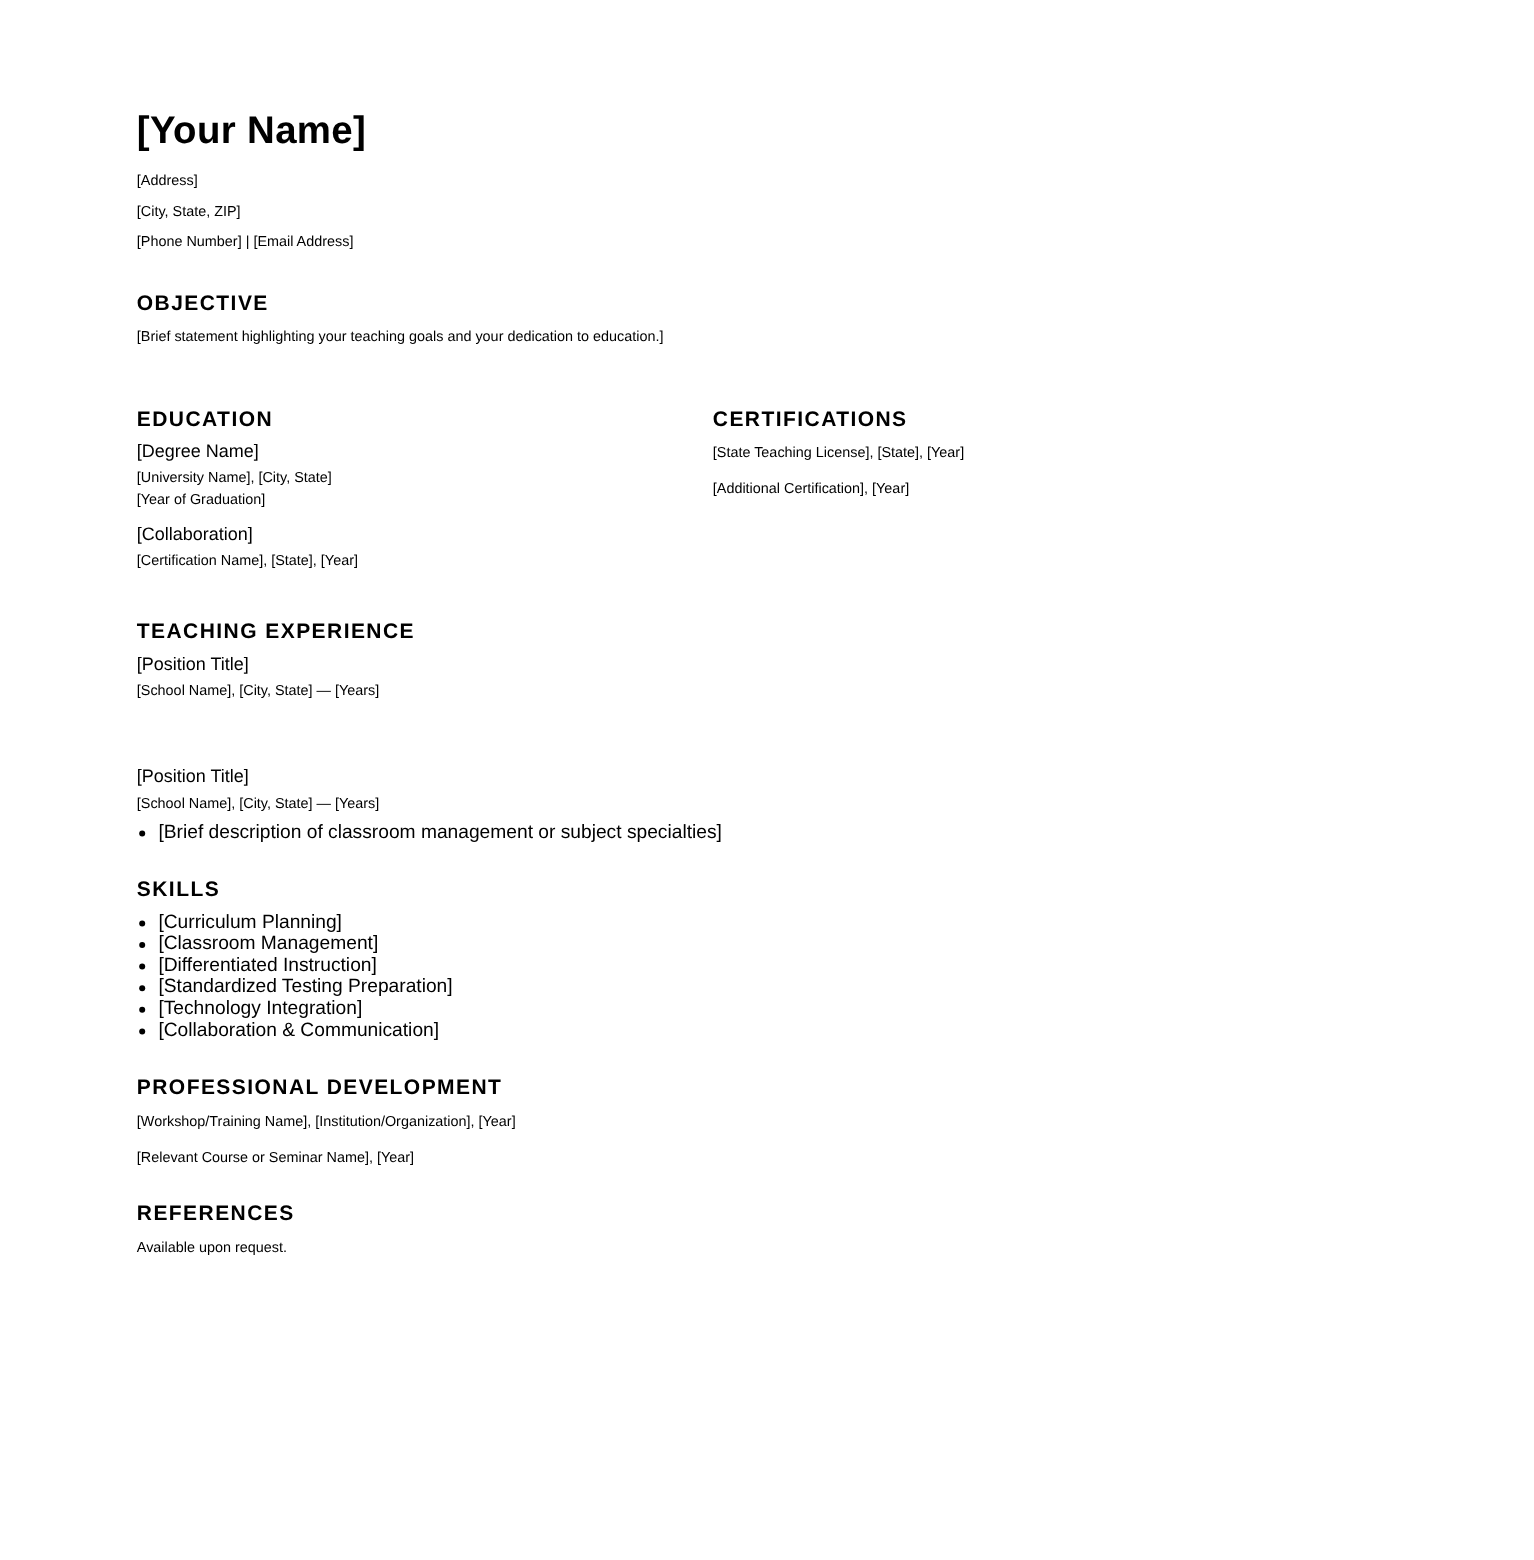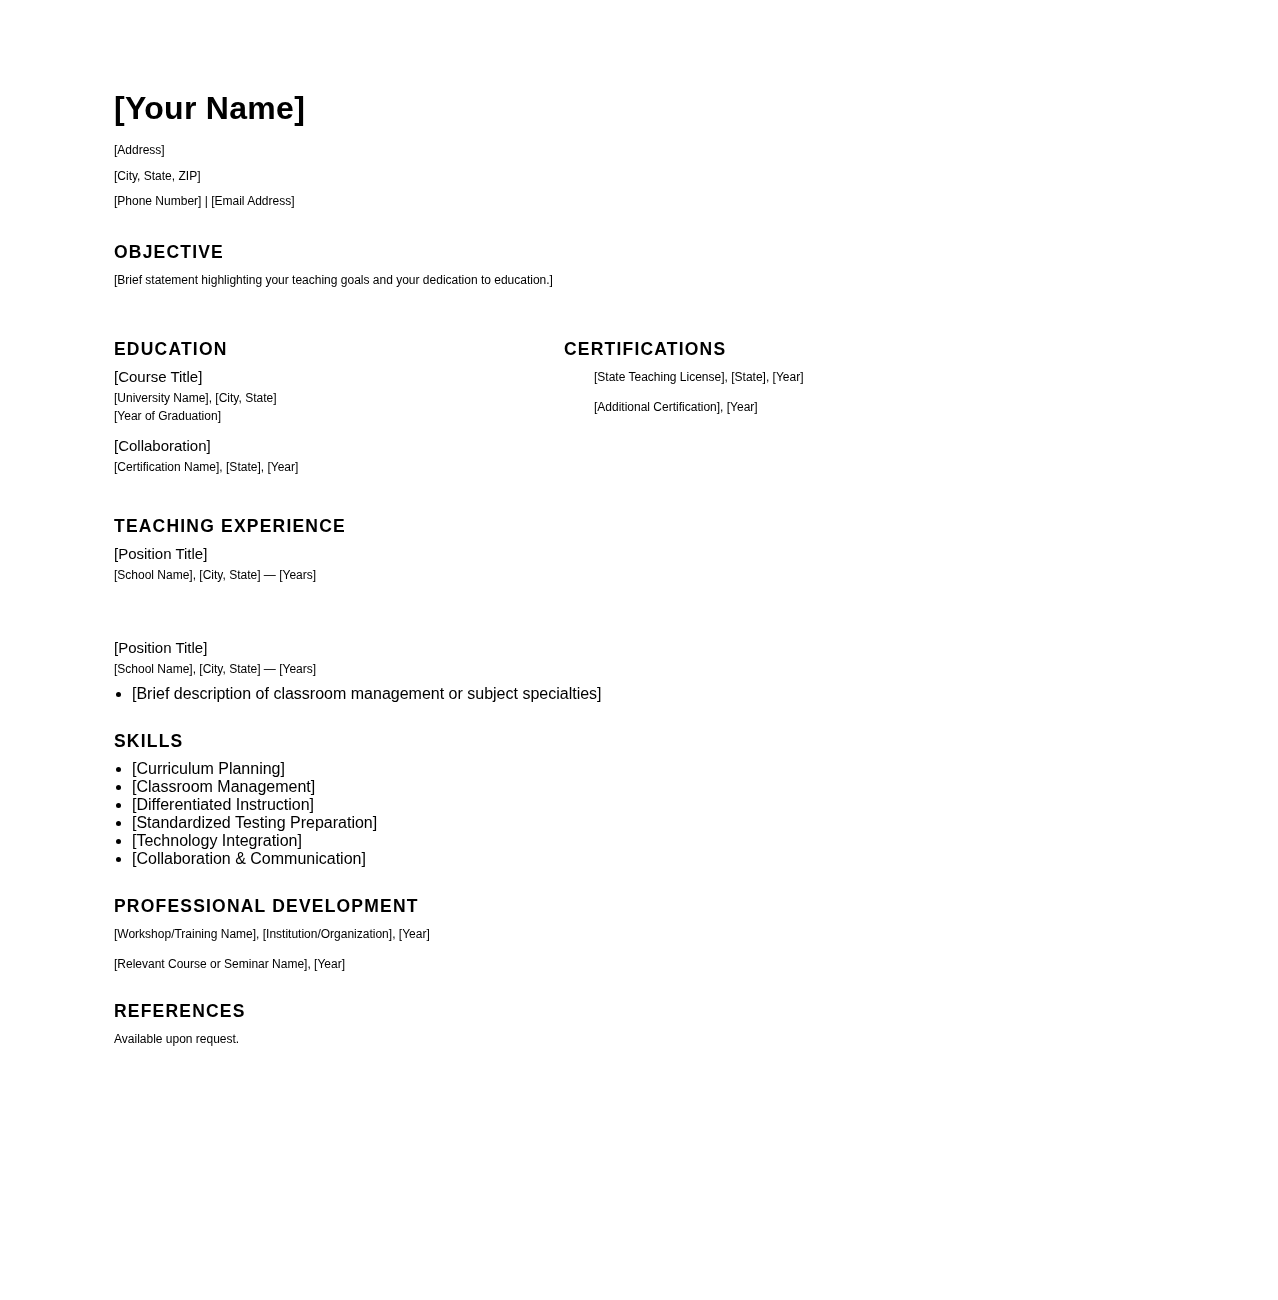--- a/index.html
+++ b/index.html
@@ -24,27 +24,27 @@
 
 <div class="abs name">[Your Name]</div>
 <div class="abs line16" style="left:114px; top:141px;">[Address]</div>
 <div class="abs line16" style="left:114px; top:167px;">[City, State, ZIP]</div>
 <div class="abs line16" style="left:114px; top:192px;">[Phone Number] | [Email Address]</div>
 
 <div class="abs heading" style="left:114px; top:242px;">OBJECTIVE</div>
 <div class="abs line16" style="left:114px; top:271px;">[Brief statement highlighting your teaching goals and your dedication to education.]</div>
 
 <div class="abs heading" style="left:114px; top:339px;">EDUCATION</div>
-<div class="abs small15" style="left:114px; top:368px;">[Course Title]</div>
+<div class="abs small15" style="left:114px; top:368px;">[Degree Name]</div>
 <div class="abs line16" style="left:114px; top:389px;">[University Name], [City, State]</div>
 <div class="abs line16" style="left:114px; top:407px;">[Year of Graduation]</div>
 <div class="abs small15" style="left:114px; top:437px;">[Collaboration]</div>
 <div class="abs line16" style="left:114px; top:458px;">[Certification Name], [State], [Year]</div>
 
-<div class="abs heading" style="left:564px; top:339px;">CERTIFICATIONS</div>
+<div class="abs heading" style="left:594px; top:339px;">CERTIFICATIONS</div>
 <div class="abs line16" style="left:594px; top:368px;">[State Teaching License], [State], [Year]</div>
 <div class="abs line16" style="left:594px; top:398px;text-align:center;">[Additional Certification], [Year]</div>
 
 <div class="abs heading" style="left:114px; top:516px;">TEACHING EXPERIENCE</div>
 
 <div class="abs small15" style="left:114px; top:545px;">[Position Title]</div>
 <div class="abs line16" style="left:114px; top:566px;">[School Name], [City, State] — [Years]</div>
 <ul class="abs bullets" style="left:114px; top:591px;">
 </ul>
 

